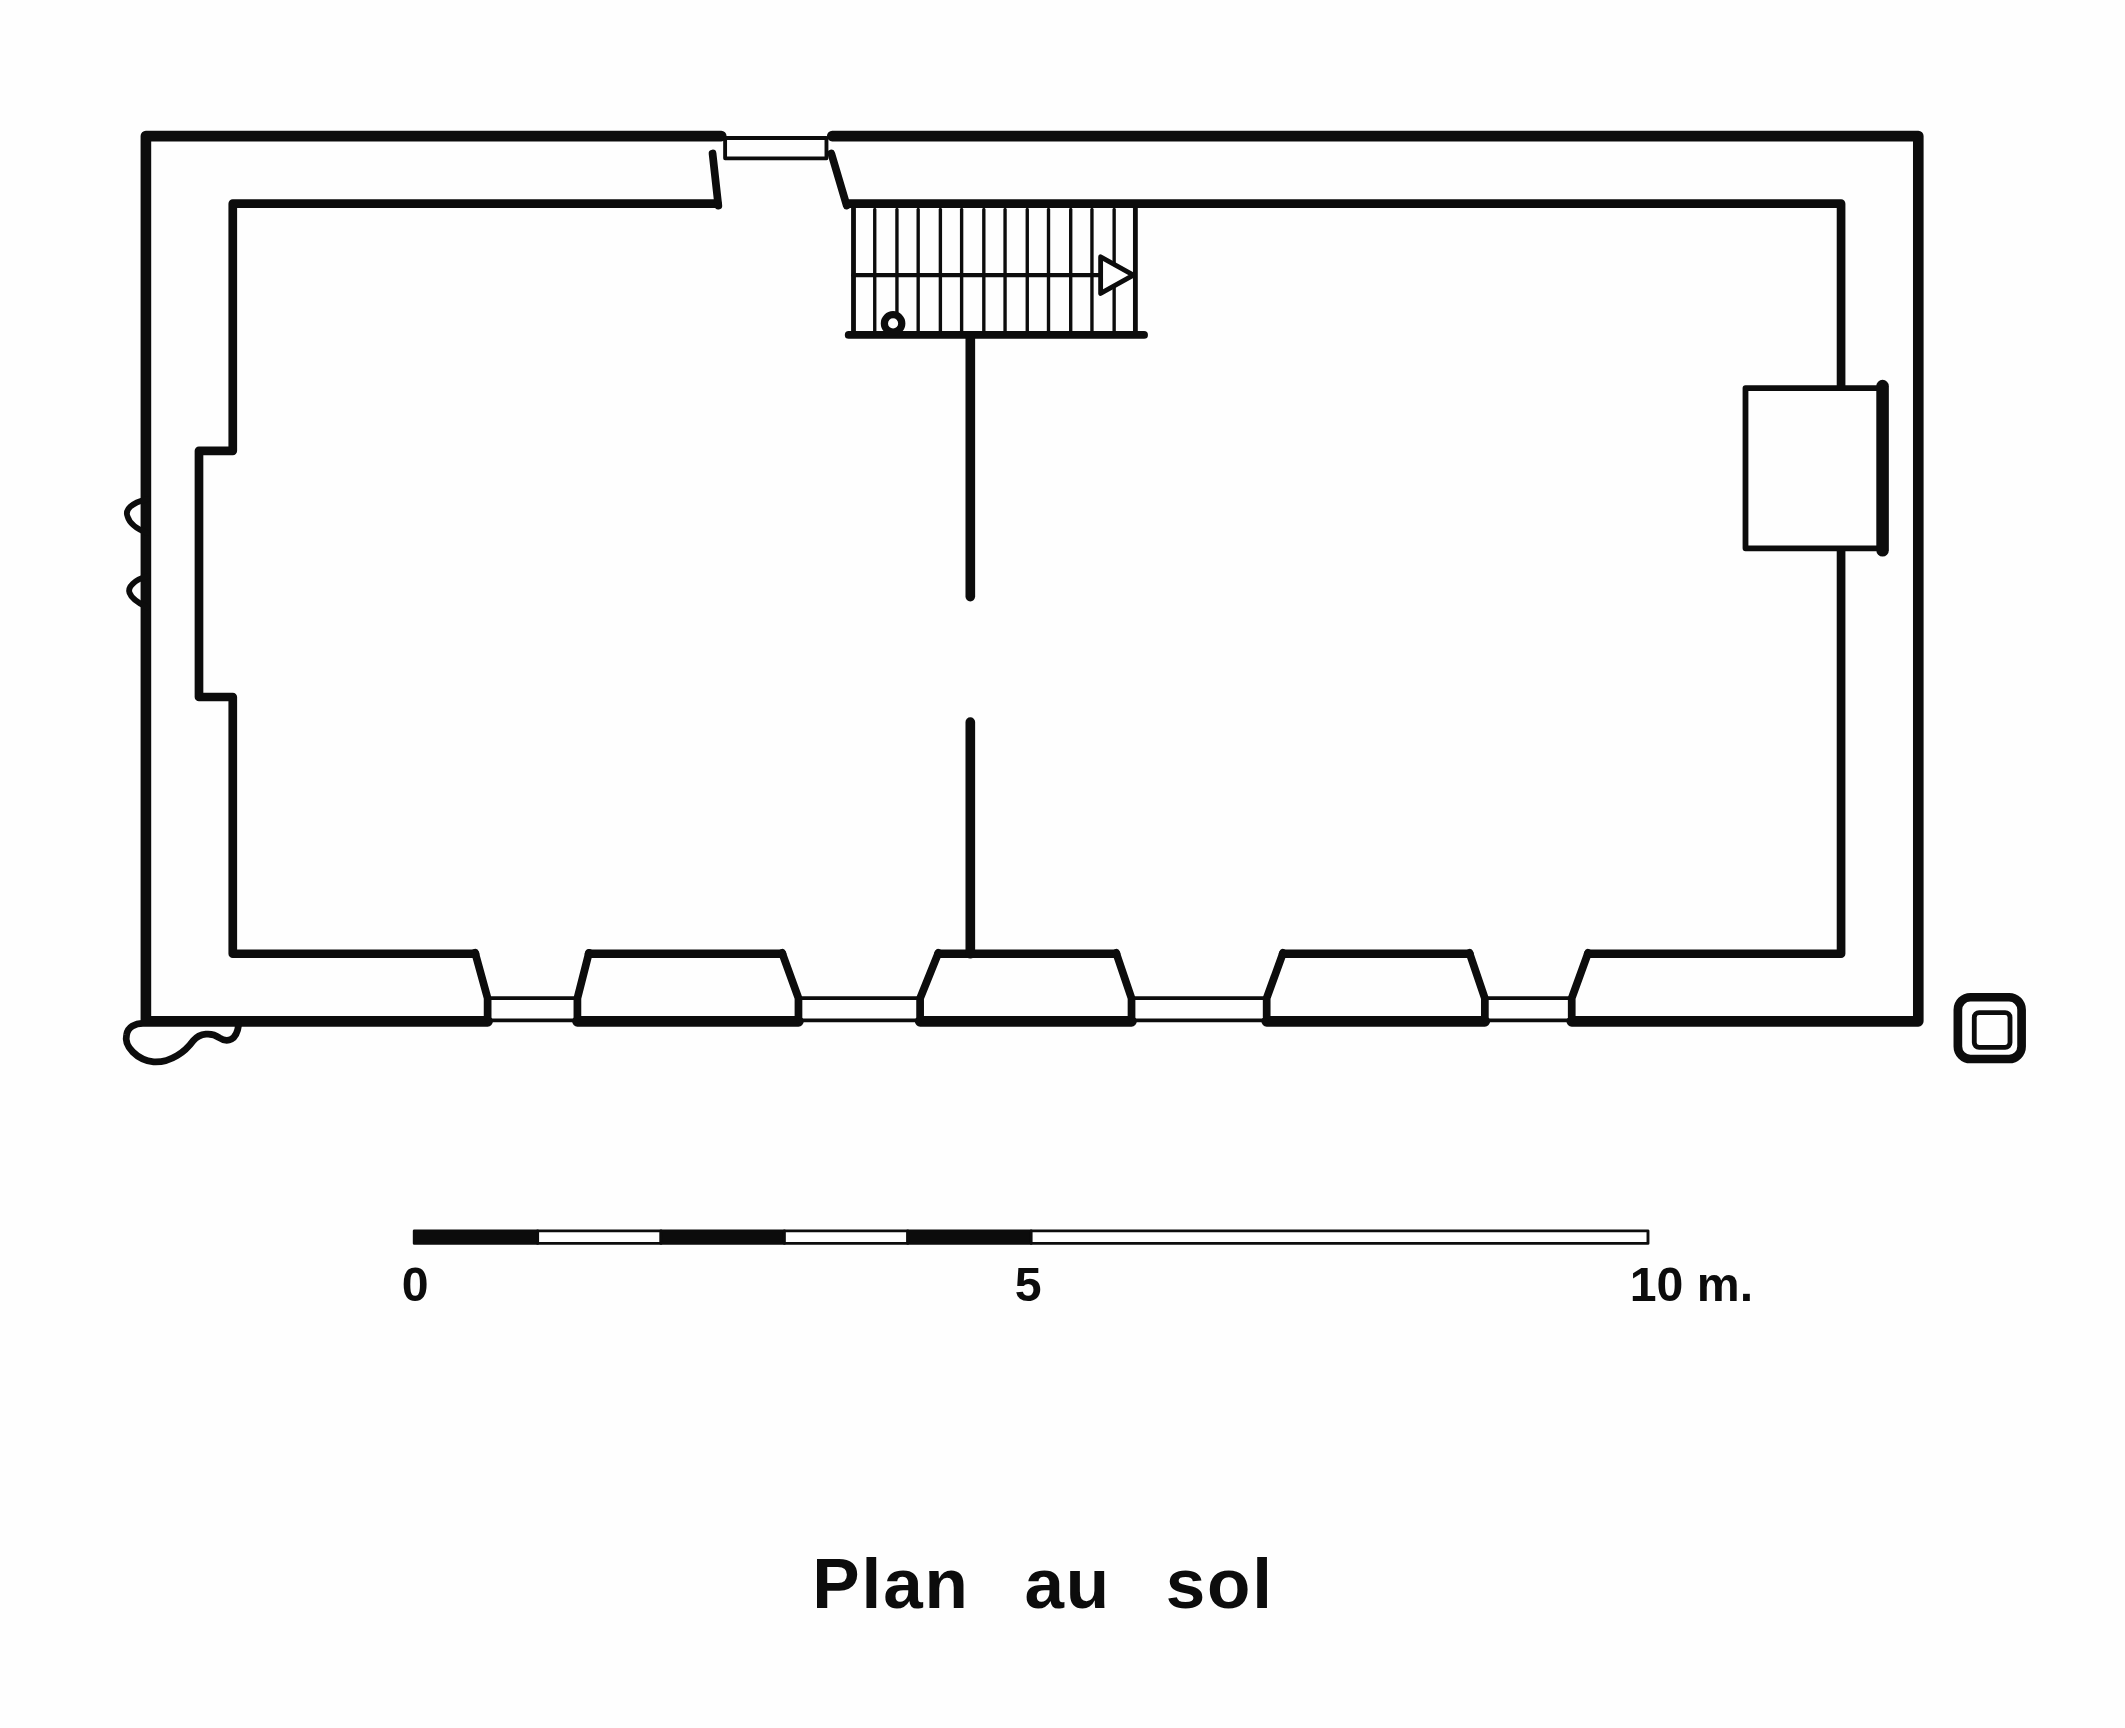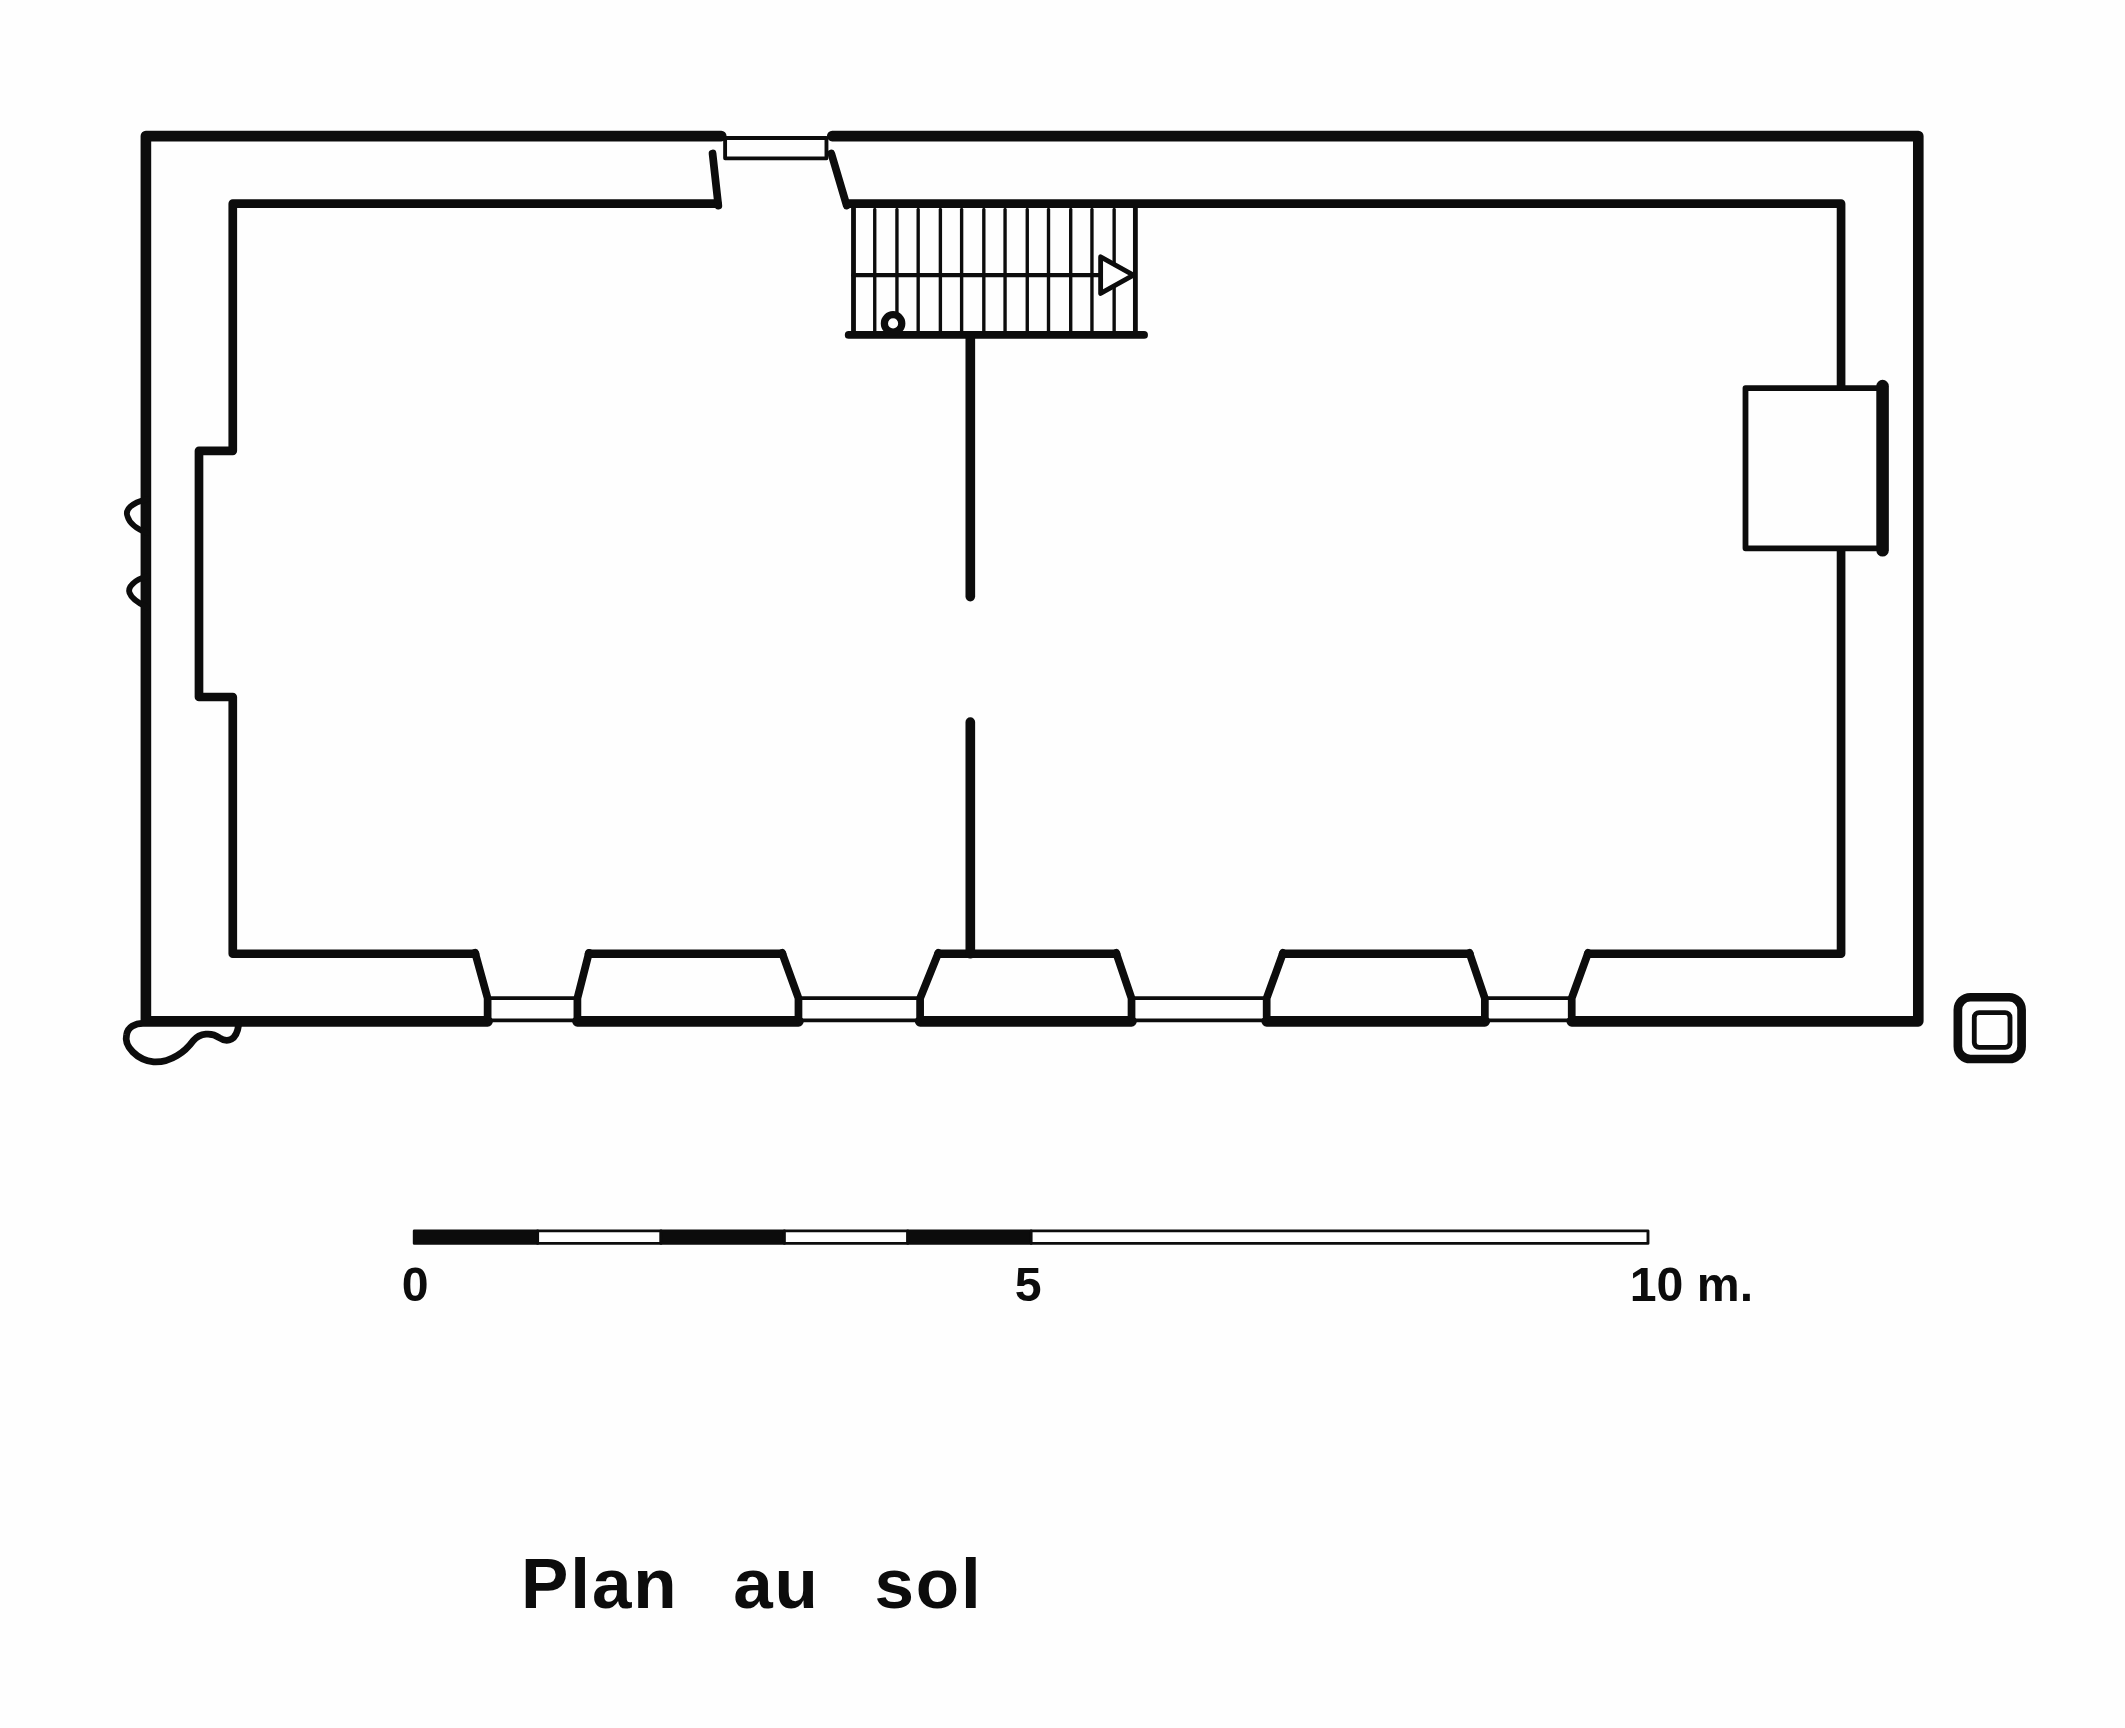--- a/index.html
+++ b/index.html
@@ -8,21 +8,21 @@
     background:#fefefe;
     font-family:"Liberation Sans", sans-serif;
     position:relative;
     overflow:hidden;
   }
   .canvas{position:absolute;inset:0;}
   svg{position:absolute;left:0;top:0;}
   .plan-title{
     position:absolute;
     left:521px;top:1543px;width:753px;
-    text-align:left;
+    text-align:right;
     font-size:71px;
     font-weight:700;
     letter-spacing:1.9px;
     word-spacing:33px;
     color:#0c0c0c;
   }
   .scale-text{
     font-family:"Liberation Sans", sans-serif;
     font-weight:700;
     font-size:50px;

